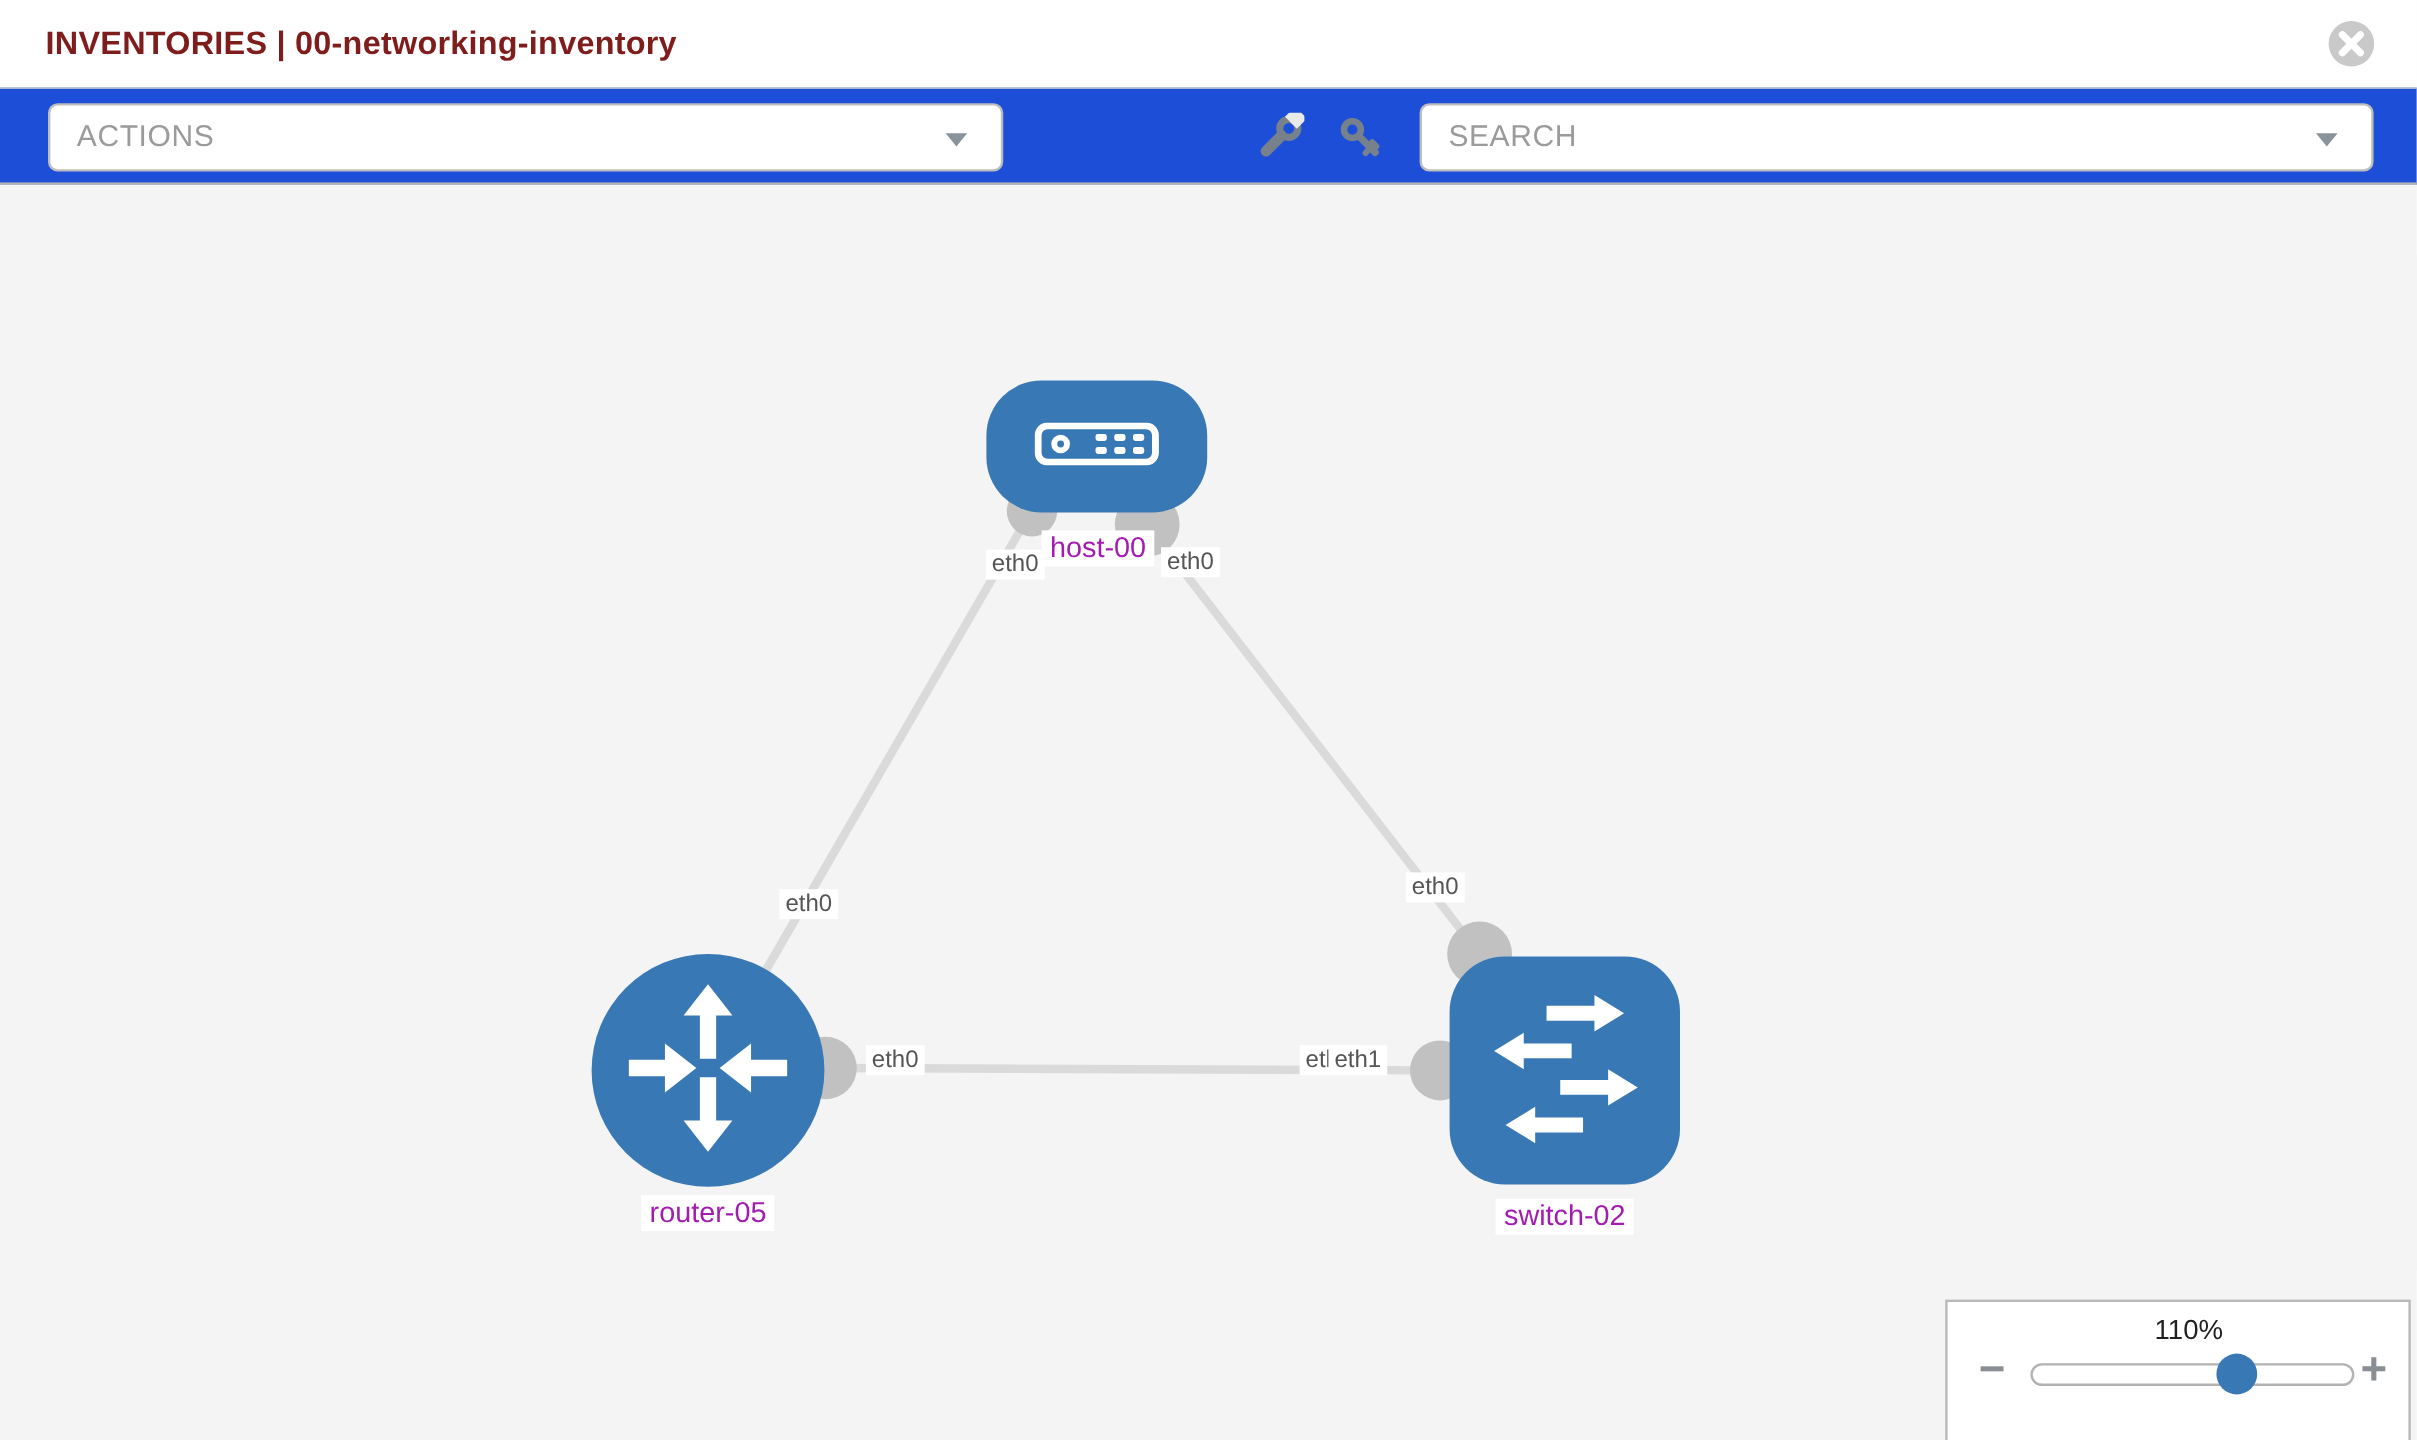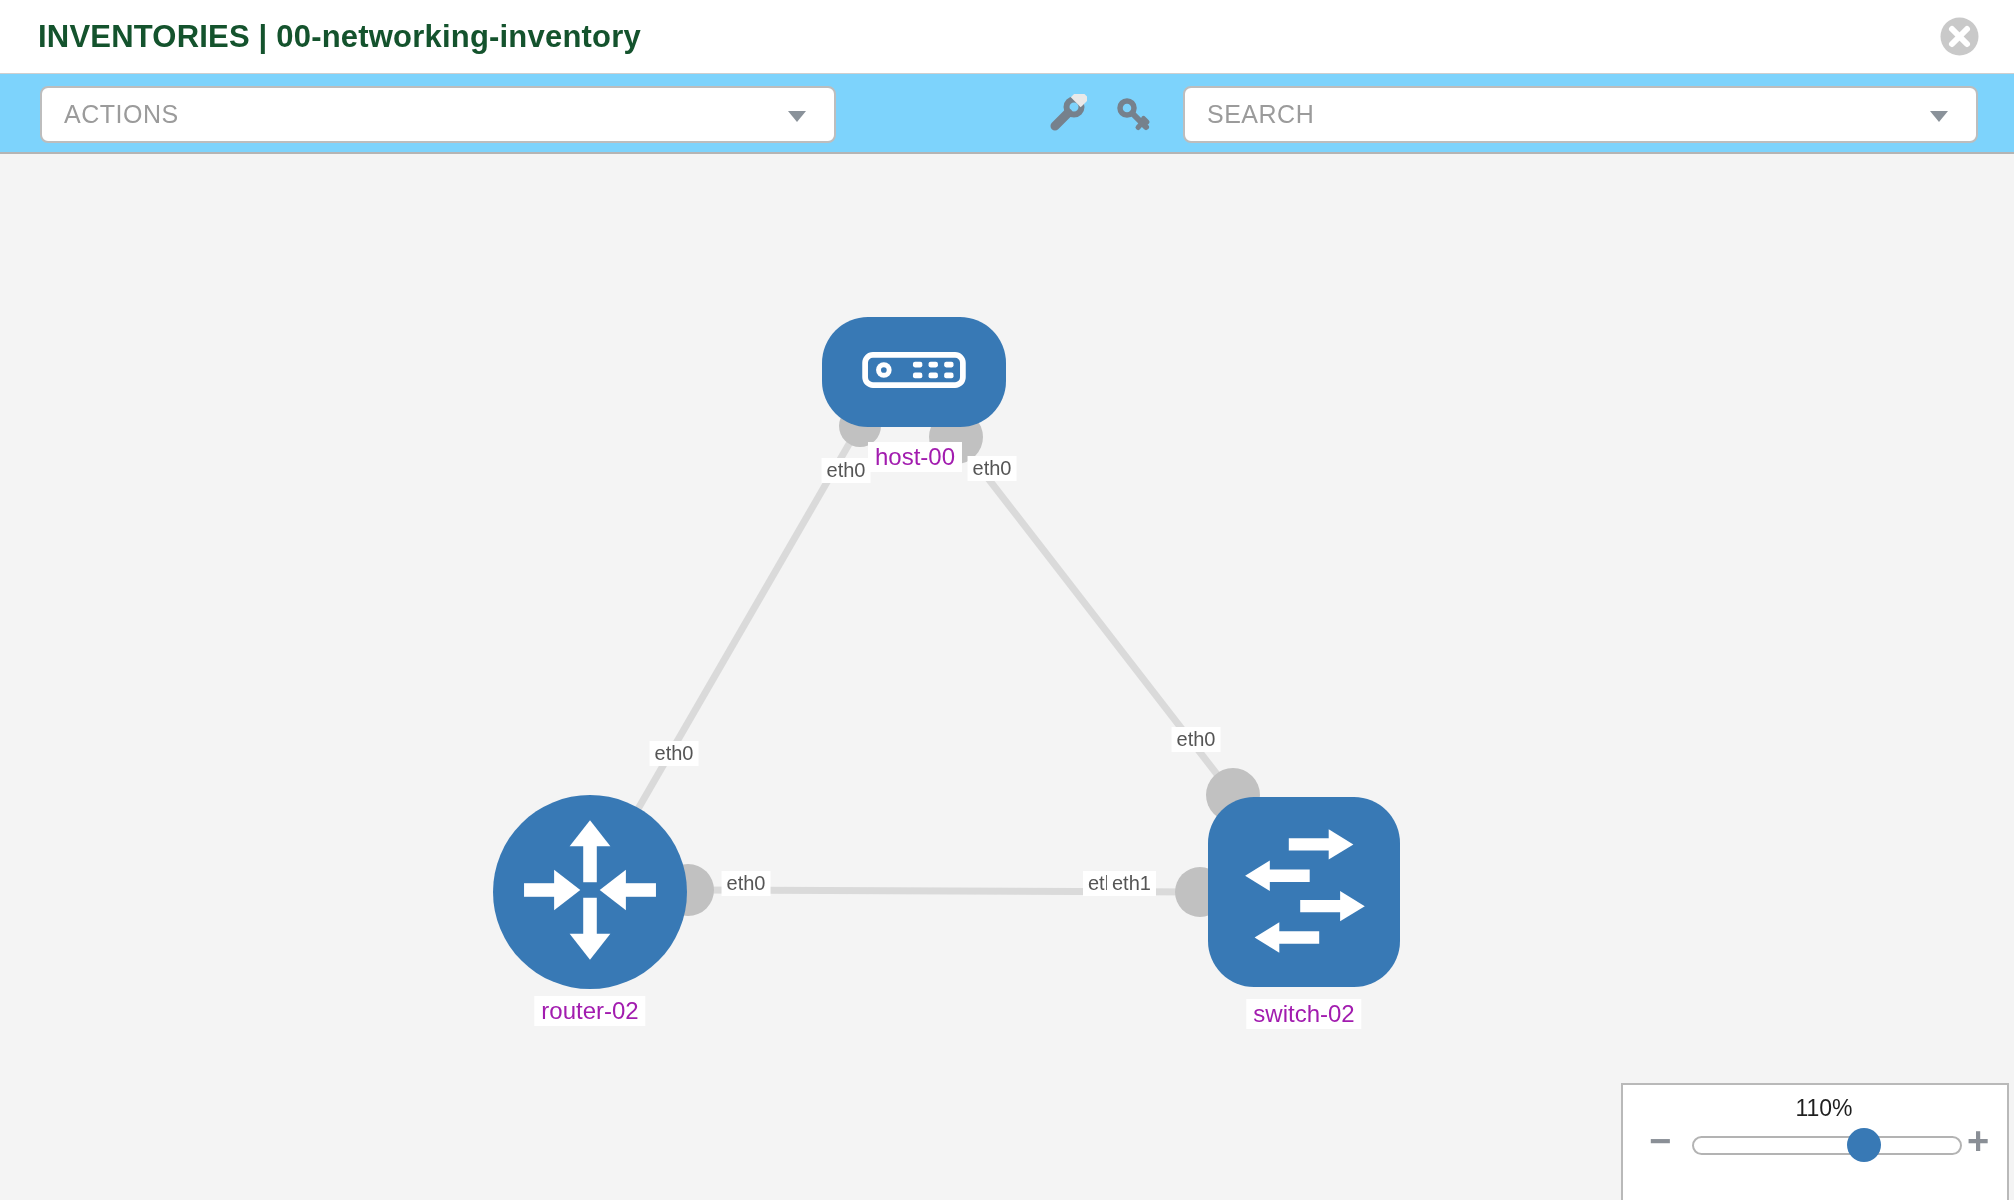--- a/index.html
+++ b/index.html
@@ -2,25 +2,25 @@
 <html><head>
 <meta charset="utf-8">
 <style>
   * { margin:0; padding:0; box-sizing:border-box; }
   html,body { width:2014px; height:1200px; overflow:hidden; }
   body { font-family:"Liberation Sans", sans-serif; background:#ffffff; }
   #app { position:relative; width:2014px; height:1200px; }
 
   
   .header { position:absolute; left:0; top:0; width:2014px; height:73px; background:#ffffff; }
-  .header-title { position:absolute; left:38px; top:0; line-height:73px; font-size:31px; font-weight:bold; color:#14532d; letter-spacing:0.2px; }
+  .header-title { position:absolute; left:38px; top:0; line-height:73px; font-size:27px; font-weight:bold; color:#7f1d1d; letter-spacing:0.2px; }
   .close-btn { position:absolute; left:1940px; top:17px; width:39px; height:39px; border:none; background:transparent; cursor:pointer; }
 
   
-  .toolbar { position:absolute; left:0; top:73px; width:2014px; height:81px; background:#7dd3fc; border-top:1px solid #cfcfcf; border-bottom:2px solid #b4b4b4; }
+  .toolbar { position:absolute; left:0; top:73px; width:2014px; height:81px; background:#1d4ed8; border-top:1px solid #cfcfcf; border-bottom:2px solid #b4b4b4; }
   .selbox { position:absolute; height:57px; background:#ffffff; border:2px solid #bdbdbd; border-radius:8px; display:flex; align-items:center; cursor:pointer; }
   .selbox-actions { left:40px; top:12px; width:796px; }
   .selbox-search  { left:1183px; top:12px; width:795px; }
   .selbox .sel-text { margin-left:22px; font-size:25px; color:#9b9b9b; letter-spacing:0.5px; }
   .caret { position:absolute; right:28px; top:23px; width:0; height:0; border-left:9px solid transparent; border-right:9px solid transparent; border-top:11px solid #8a929a; }
   .tool-icon-btn { position:absolute; top:20px; width:42px; height:42px; background:transparent; border:none; cursor:pointer; }
   .tool-icon-btn.wrench { left:1045px; }
   .tool-icon-btn.key { left:1113px; }
 
   
@@ -170,21 +170,21 @@
             <line x1="96" y1="117" x2="140" y2="117" stroke-width="13"></line>
             <path d="M164 117 L138 101 L138 133 Z" stroke="none"></path>
             <line x1="72" y1="150" x2="116" y2="150" stroke-width="13"></line>
             <path d="M48 150 L74 134 L74 166 Z" stroke="none"></path>
           </g>
         </svg>
       </span>
     </div>
 
     <div class="node-label lbl-host">host-00</div>
-    <div class="node-label lbl-router">router-02</div>
+    <div class="node-label lbl-router">router-05</div>
     <div class="node-label lbl-switch">switch-02</div>
 
     <div class="if-label if-center if-host-left">eth0</div>
     <div class="if-label if-center if-host-right">eth0</div>
     <div class="if-label if-center if-linkA-mid">eth0</div>
     <div class="if-label if-center if-linkB-mid">eth0</div>
     <div class="if-label if-center if-linkC-left">eth0</div>
     <div class="if-label if-linkC-under">eth0</div>
     <div class="if-label if-linkC-over">eth1</div>
 

